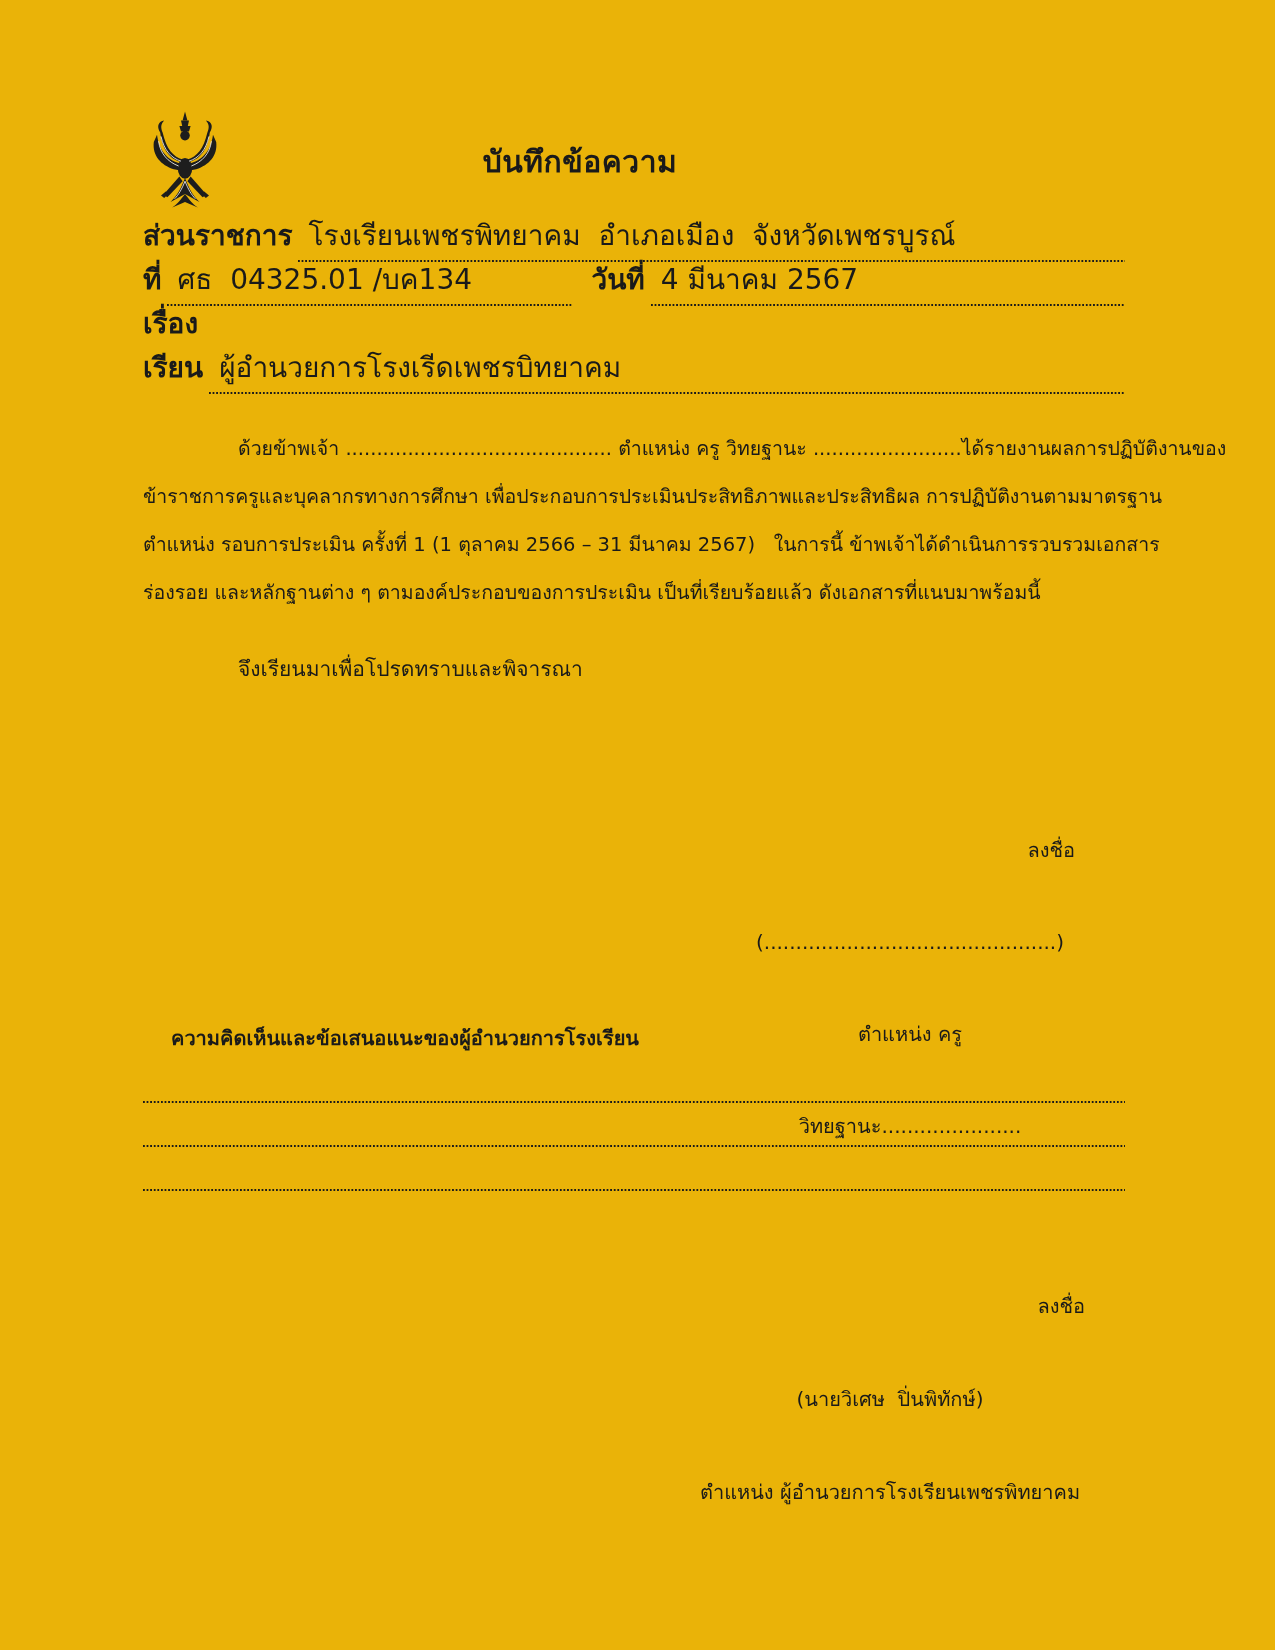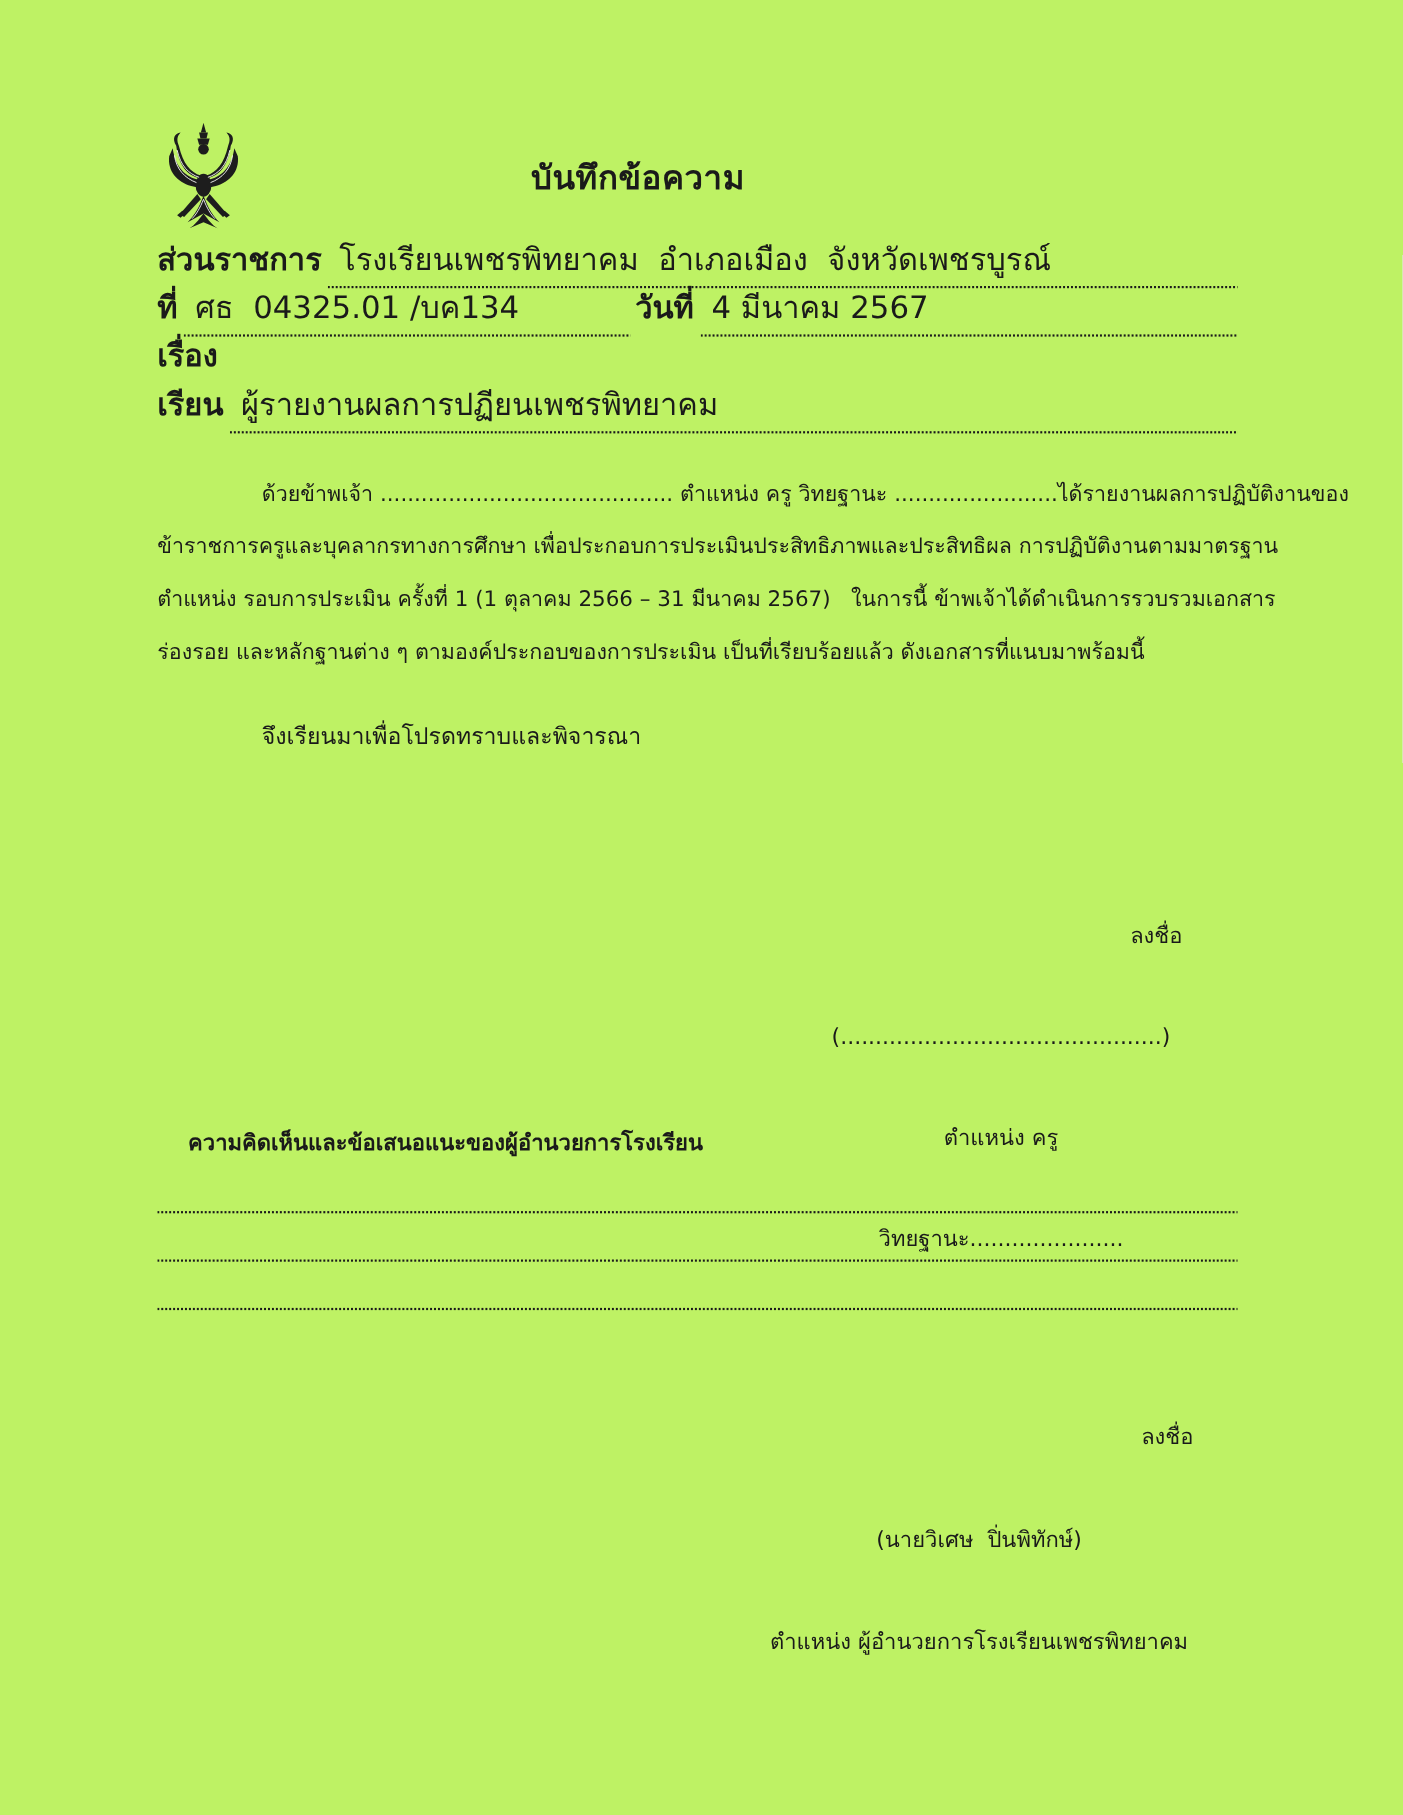--- a/index.html
+++ b/index.html
@@ -1,21 +1,21 @@
 <!DOCTYPE html>
 <html lang="th"><head>
 <meta charset="utf-8">
 <style>
   html, body { margin: 0; padding: 0; background: #e8e8e8; }
   .page {
     position: relative;
     width: 1275px;
     height: 1650px;
     margin: 0 auto;
-    background: #bef264;
+    background: #eab308;
     font-family: "DejaVu Sans", sans-serif;
     color: #1a1a1a;
     overflow: hidden;
   }
 
   
   .emblem { position: absolute; left: 145px; top: 110px; width: 80px; height: 104px; }
   .doc-title {
     position: absolute; top: 138px; left: 0; right: 115px;
     margin: 0; text-align: center;
@@ -29,21 +29,21 @@
     background-size: 3.6px 2px;
     background-repeat: repeat-x;
   }
 
   
   .fields { position: absolute; top: 218px; left: 143px; width: 982px; }
   .frow { display: flex; align-items: flex-end; height: 44px; font-size: 28px; white-space: pre; }
   .flabel { font-weight: bold; padding-bottom: 5px; flex: 0 0 auto; }
   .fvalue { flex: 1 1 auto; margin-left: 6px; padding: 0 0 5px 10px; }
   .fvalue-number { flex: 0 0 396px; margin-top: 26px; }
-  .flabel-date { margin-left: 4px; }
+  .flabel-date { margin-left: 18px; }
 
   
   .body-text { position: absolute; top: 425px; left: 143px; width: 990px; font-size: 19.5px; }
   .body-line { height: 48px; line-height: 48px; white-space: pre; }
   .indent { padding-left: 95px; }
   .closing { position: absolute; top: 645px; left: 143px; font-size: 21px; line-height: 48px; white-space: pre; padding-left: 95px; }
 
   
   .sig { position: absolute; font-size: 20px; text-align: center; white-space: pre; }
   .sig > div { height: 44px; line-height: 44px; }
@@ -121,21 +121,21 @@
       <span class="flabel flabel-date">วันที่</span>
       <span class="fvalue dotted-bottom">4 มีนาคม 2567</span>
     </div>
 
     <div class="frow">
       <span class="flabel">เรื่อง</span>
     </div>
 
     <div class="frow">
       <span class="flabel">เรียน</span>
-      <span class="fvalue dotted-bottom">ผู้รายงานผลการปฏียนเพชรพิทยาคม</span>
+      <span class="fvalue dotted-bottom">ผู้อำนวยการโรงเรีดเพชรบิทยาคม</span>
     </div>
 
   </div>
 
   <div class="body-text">
     <div class="body-line indent">ด้วยข้าพเจ้า ........................................... ตำแหน่ง ครู วิทยฐานะ ........................ได้รายงานผลการปฏิบัติงานของ</div>
     <div class="body-line">ข้าราชการครูและบุคลากรทางการศึกษา เพื่อประกอบการประเมินประสิทธิภาพและประสิทธิผล การปฏิบัติงานตามมาตรฐาน</div>
     <div class="body-line">ตำแหน่ง รอบการประเมิน ครั้งที่ 1 (1 ตุลาคม 2566 – 31 มีนาคม 2567)   ในการนี้ ข้าพเจ้าได้ดำเนินการรวบรวมเอกสาร</div>
     <div class="body-line">ร่องรอย และหลักฐานต่าง ๆ ตามองค์ประกอบของการประเมิน เป็นที่เรียบร้อยแล้ว ดังเอกสารที่แนบมาพร้อมนี้</div>
   </div>

